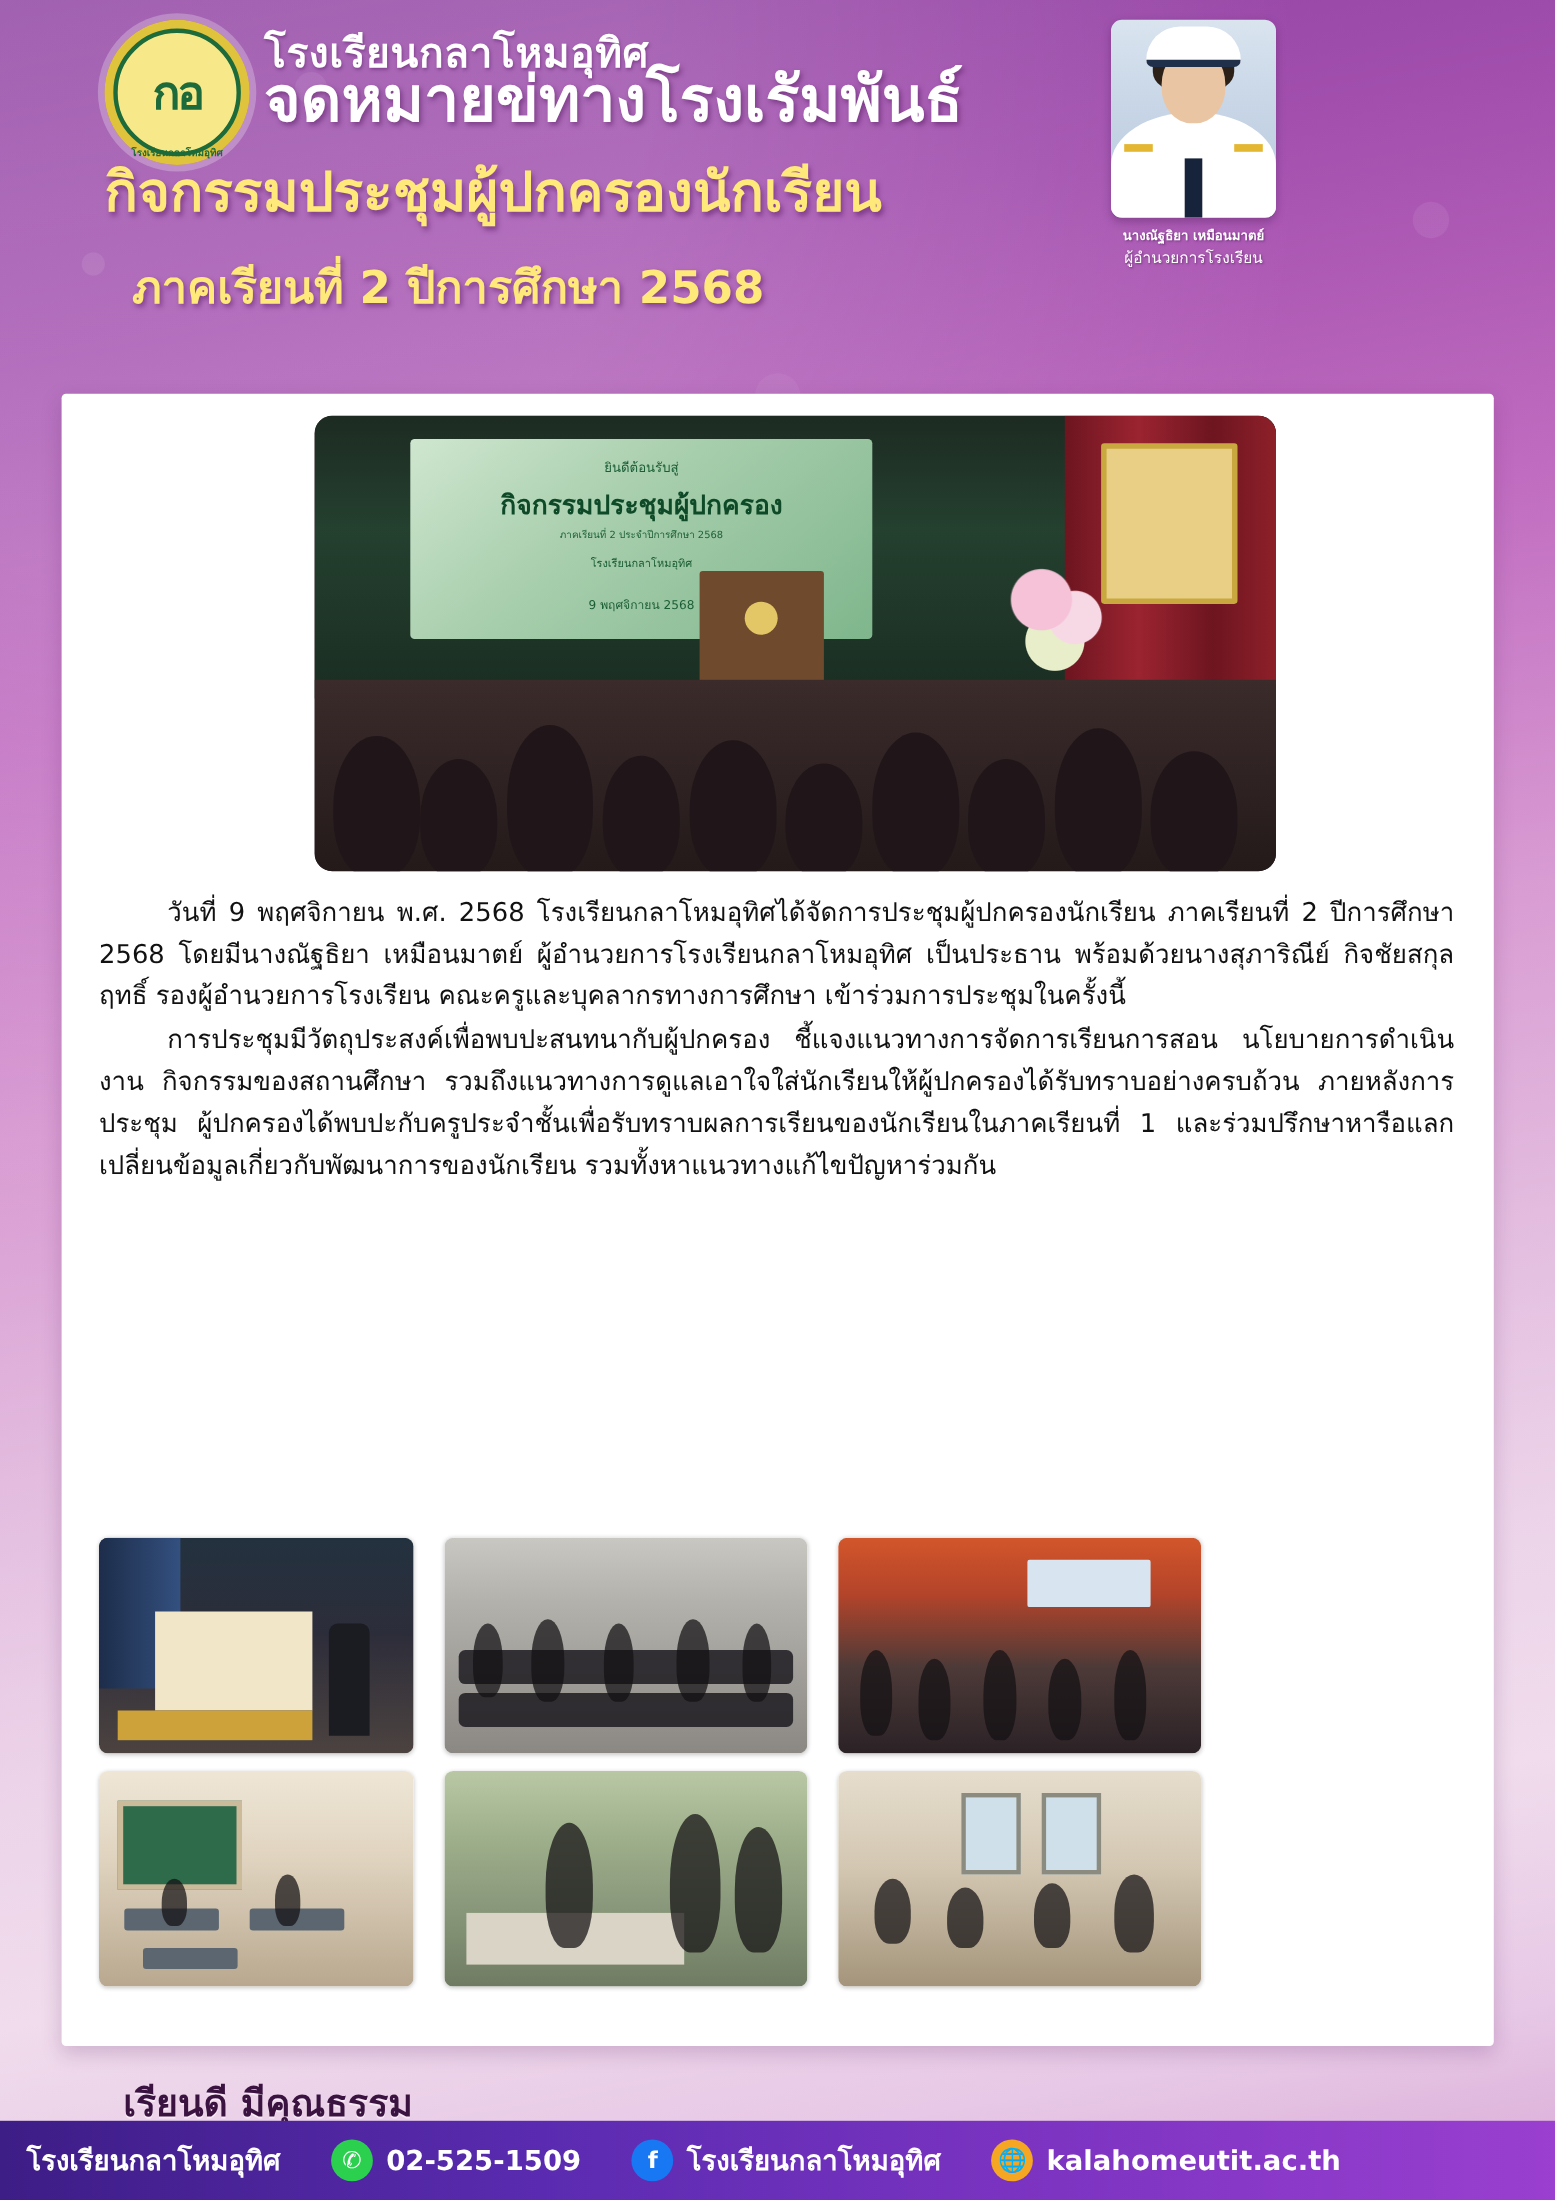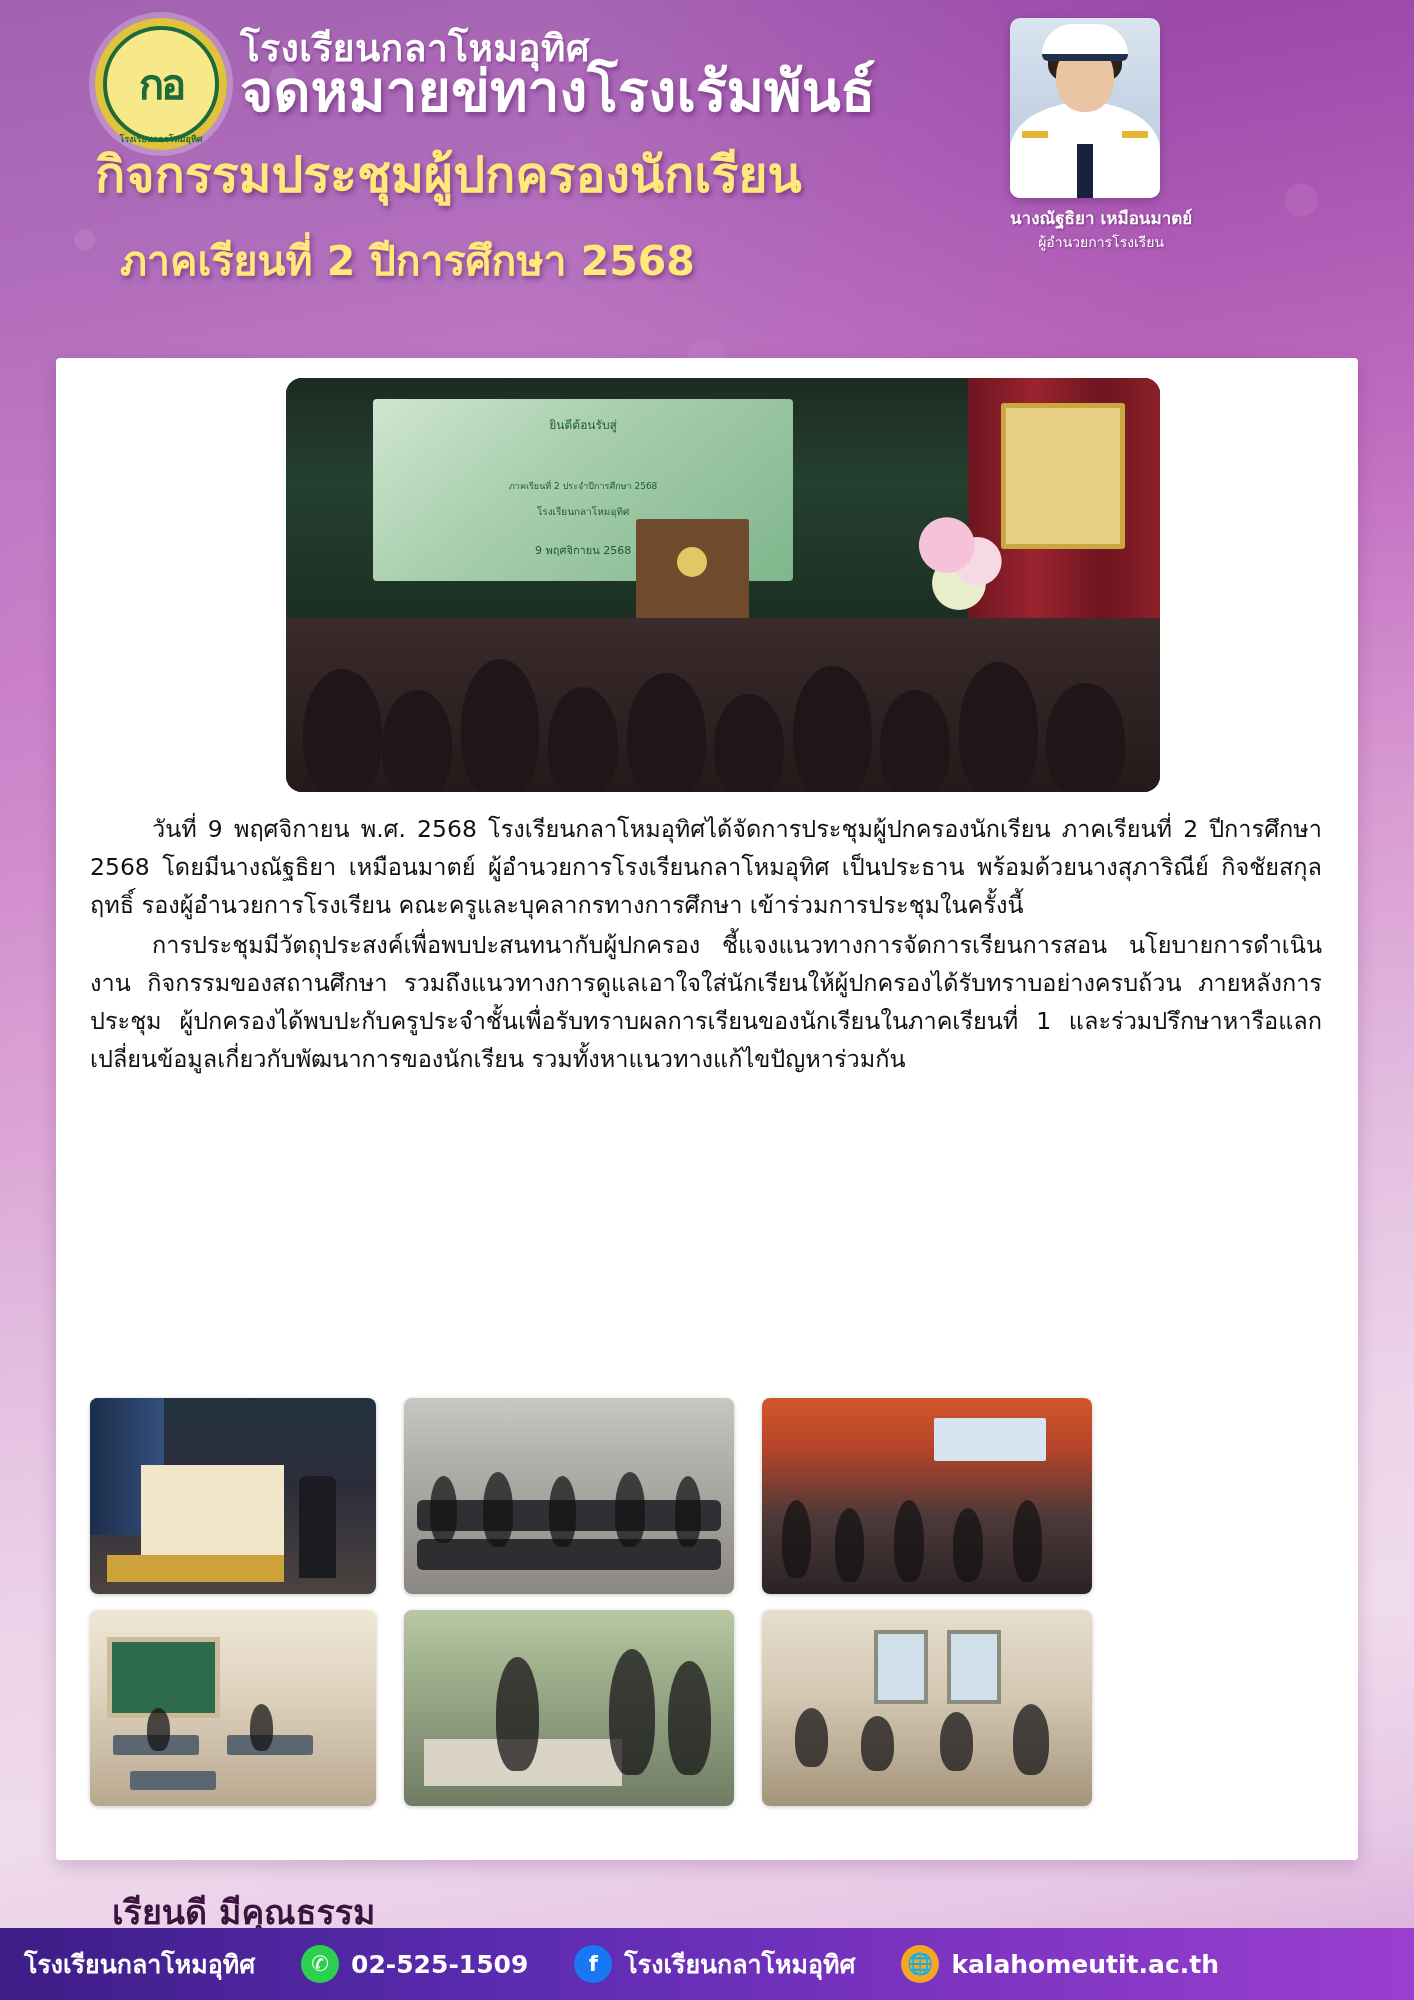--- a/index.html
+++ b/index.html
@@ -96,21 +96,21 @@
   }
   .person .photo.body-purple .body{background:#cfc0dd;}
   .person .photo .tie{
     position:absolute;left:50%;bottom:0;transform:translateX(-50%);
     width:16px;height:54px;background:#17233a;
   }
   .person .photo .epaulet{
     position:absolute;bottom:60px;width:26px;height:7px;background:#e4b733;
   }
   .person .nm{
-    margin-top:6px;color:#fff;font-size:17px;font-weight:bold;
+    margin-top:6px;color:#fff;font-size:12px;font-weight:bold;
     text-shadow:1px 1px 2px rgba(60,10,70,.5);
   }
   .person .rl{color:#fff;font-size:14px;text-shadow:1px 1px 2px rgba(60,10,70,.5);}
 
   
   .card{
     position:absolute;left:56px;top:358px;width:1302px;height:1502px;
     background:#ffffff;border-radius:4px;
     box-shadow:0 6px 18px rgba(90,30,100,.22);
   }
@@ -261,20 +261,21 @@
   </div>
 
   <div class="card">
 
     <div class="hero">
       <div class="stage"></div>
       <div class="curtain"></div>
       <div class="portrait"></div>
       <div class="screen">
         <div class="t1">ยินดีต้อนรับสู่</div>
+        <div class="t2">กิจกรรมประชุมผู้ปกครอง</div>
         <div class="t3">ภาคเรียนที่ 2 ประจำปีการศึกษา 2568</div>
         <div class="t4">โรงเรียนกลาโหมอุทิศ</div>
         <div class="t5">9 พฤศจิกายน 2568</div>
       </div>
       <div class="podium">
           <div class="emblem"></div>
         </div>
       <div class="flowers"></div>
       <div class="crowd">
         <div class="h" style="left:2%;width:9%;height:74%"></div>

